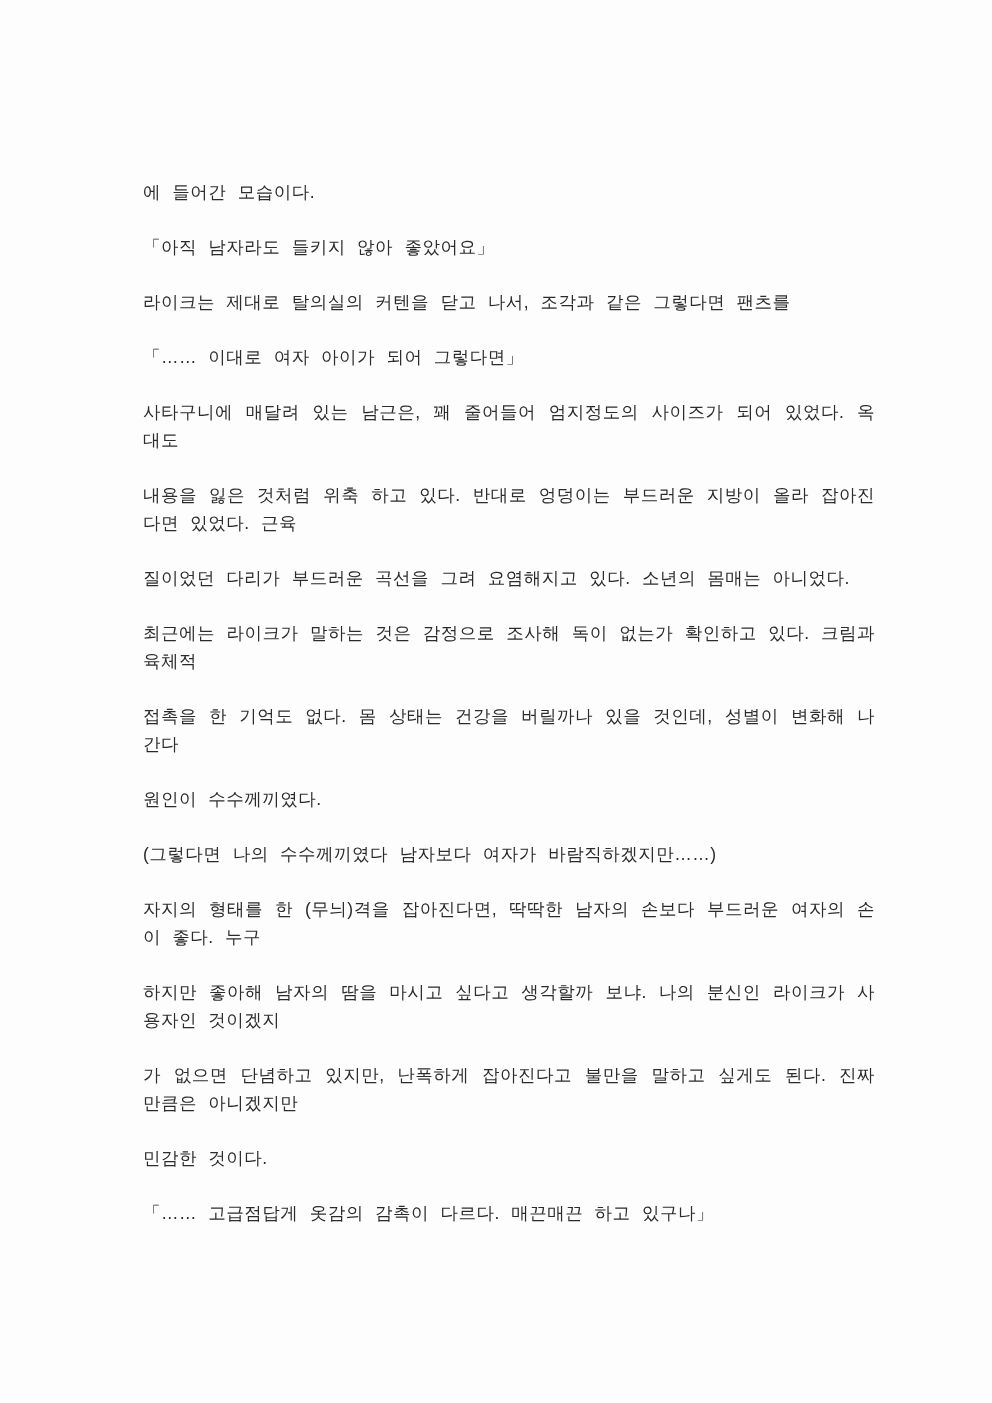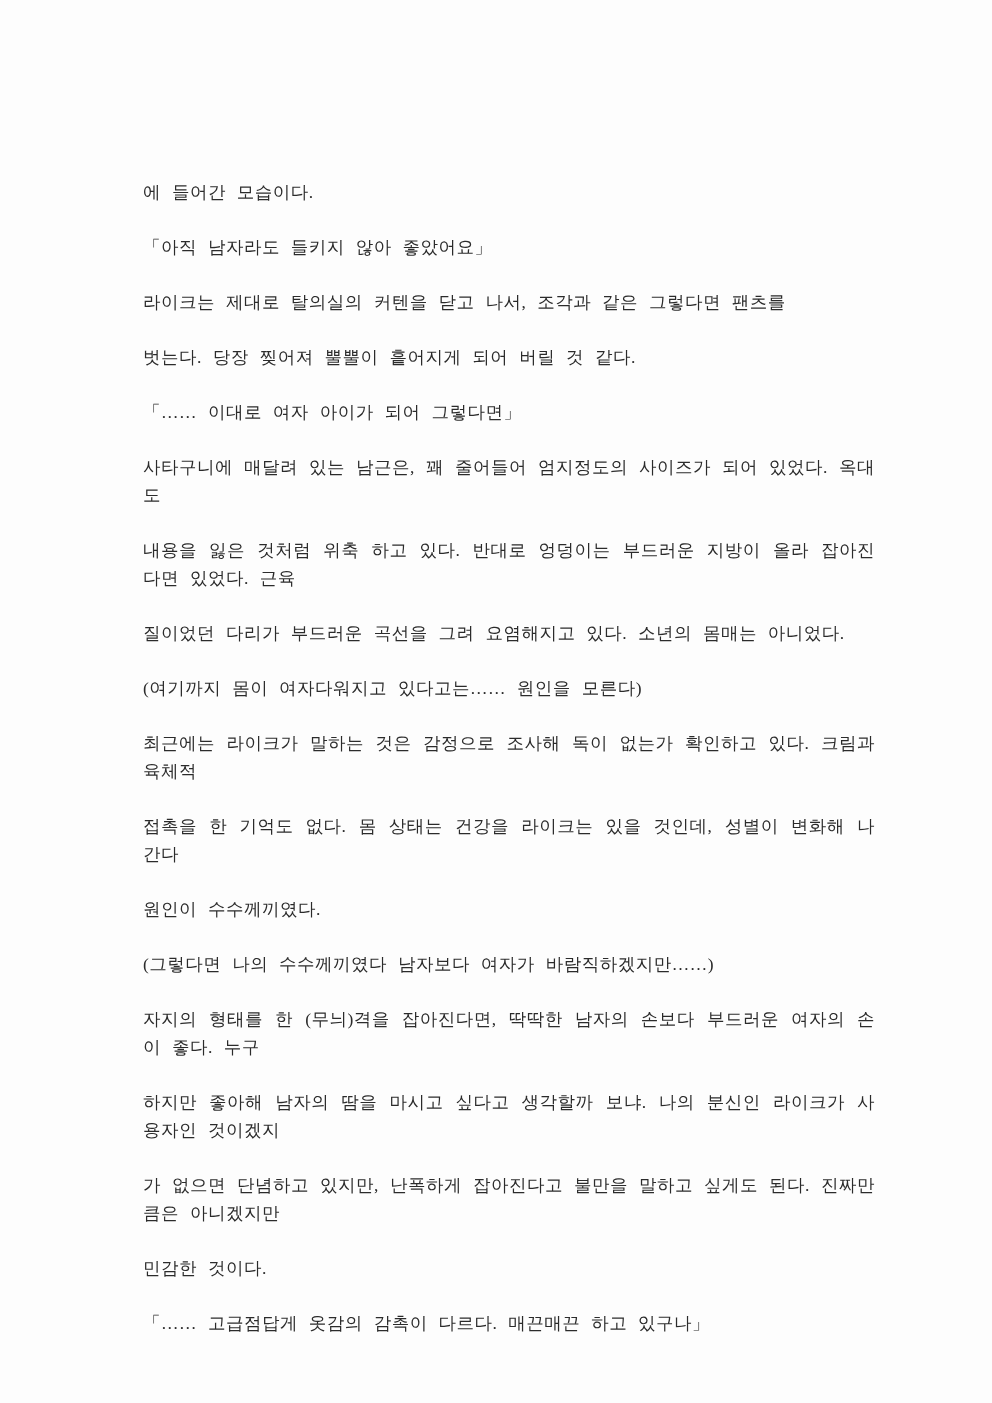--- a/index.html
+++ b/index.html
@@ -28,42 +28,39 @@
   .doc-body p {
     margin: 0 0 27px 0;
     font-size: 17.5px;
     line-height: 28px;
     color: #2b2b2b;
     letter-spacing: 0.5px;
     word-spacing: 6px;
     text-align: justify;
     word-break: break-all;
     overflow-wrap: break-word;
-    font-family: Liberation Serif, serif;
   }
   .doc-body p:last-child {
     margin-bottom: 0;
   }
 </style>
 </head>
 <body>
 
 <div class="page">
   <div class="doc-body">
     <p>에 들어간 모습이다.</p>
     <p>「아직 남자라도 들키지 않아 좋았어요」</p>
     <p>라이크는 제대로 탈의실의 커텐을 닫고 나서, 조각과 같은 그렇다면 팬츠를</p>
-    <p>벗는다. 당장 찢어져 뿔뿔이 흩어지게 되어 버릴 것 같다.</p>
     <p>「…… 이대로 여자 아이가 되어 그렇다면」</p>
     <p>사타구니에 매달려 있는 남근은, 꽤 줄어들어 엄지정도의 사이즈가 되어 있었다. 옥대도</p>
     <p>내용을 잃은 것처럼 위축 하고 있다. 반대로 엉덩이는 부드러운 지방이 올라 잡아진다면 있었다. 근육</p>
     <p>질이었던 다리가 부드러운 곡선을 그려 요염해지고 있다. 소년의 몸매는 아니었다.</p>
-    <p>(여기까지 몸이 여자다워지고 있다고는…… 원인을 모른다)</p>
     <p>최근에는 라이크가 말하는 것은 감정으로 조사해 독이 없는가 확인하고 있다. 크림과 육체적</p>
-    <p>접촉을 한 기억도 없다. 몸 상태는 건강을 라이크는 있을 것인데, 성별이 변화해 나간다</p>
+    <p>접촉을 한 기억도 없다. 몸 상태는 건강을 버릴까나 있을 것인데, 성별이 변화해 나간다</p>
     <p>원인이 수수께끼였다.</p>
     <p>(그렇다면 나의 수수께끼였다 남자보다 여자가 바람직하겠지만……)</p>
     <p>자지의 형태를 한 (무늬)격을 잡아진다면, 딱딱한 남자의 손보다 부드러운 여자의 손이 좋다. 누구</p>
     <p>하지만 좋아해 남자의 땀을 마시고 싶다고 생각할까 보냐. 나의 분신인 라이크가 사용자인 것이겠지</p>
     <p>가 없으면 단념하고 있지만, 난폭하게 잡아진다고 불만을 말하고 싶게도 된다. 진짜만큼은 아니겠지만</p>
     <p>민감한 것이다.</p>
     <p>「…… 고급점답게 옷감의 감촉이 다르다. 매끈매끈 하고 있구나」</p>
   </div>
 </div>
 

